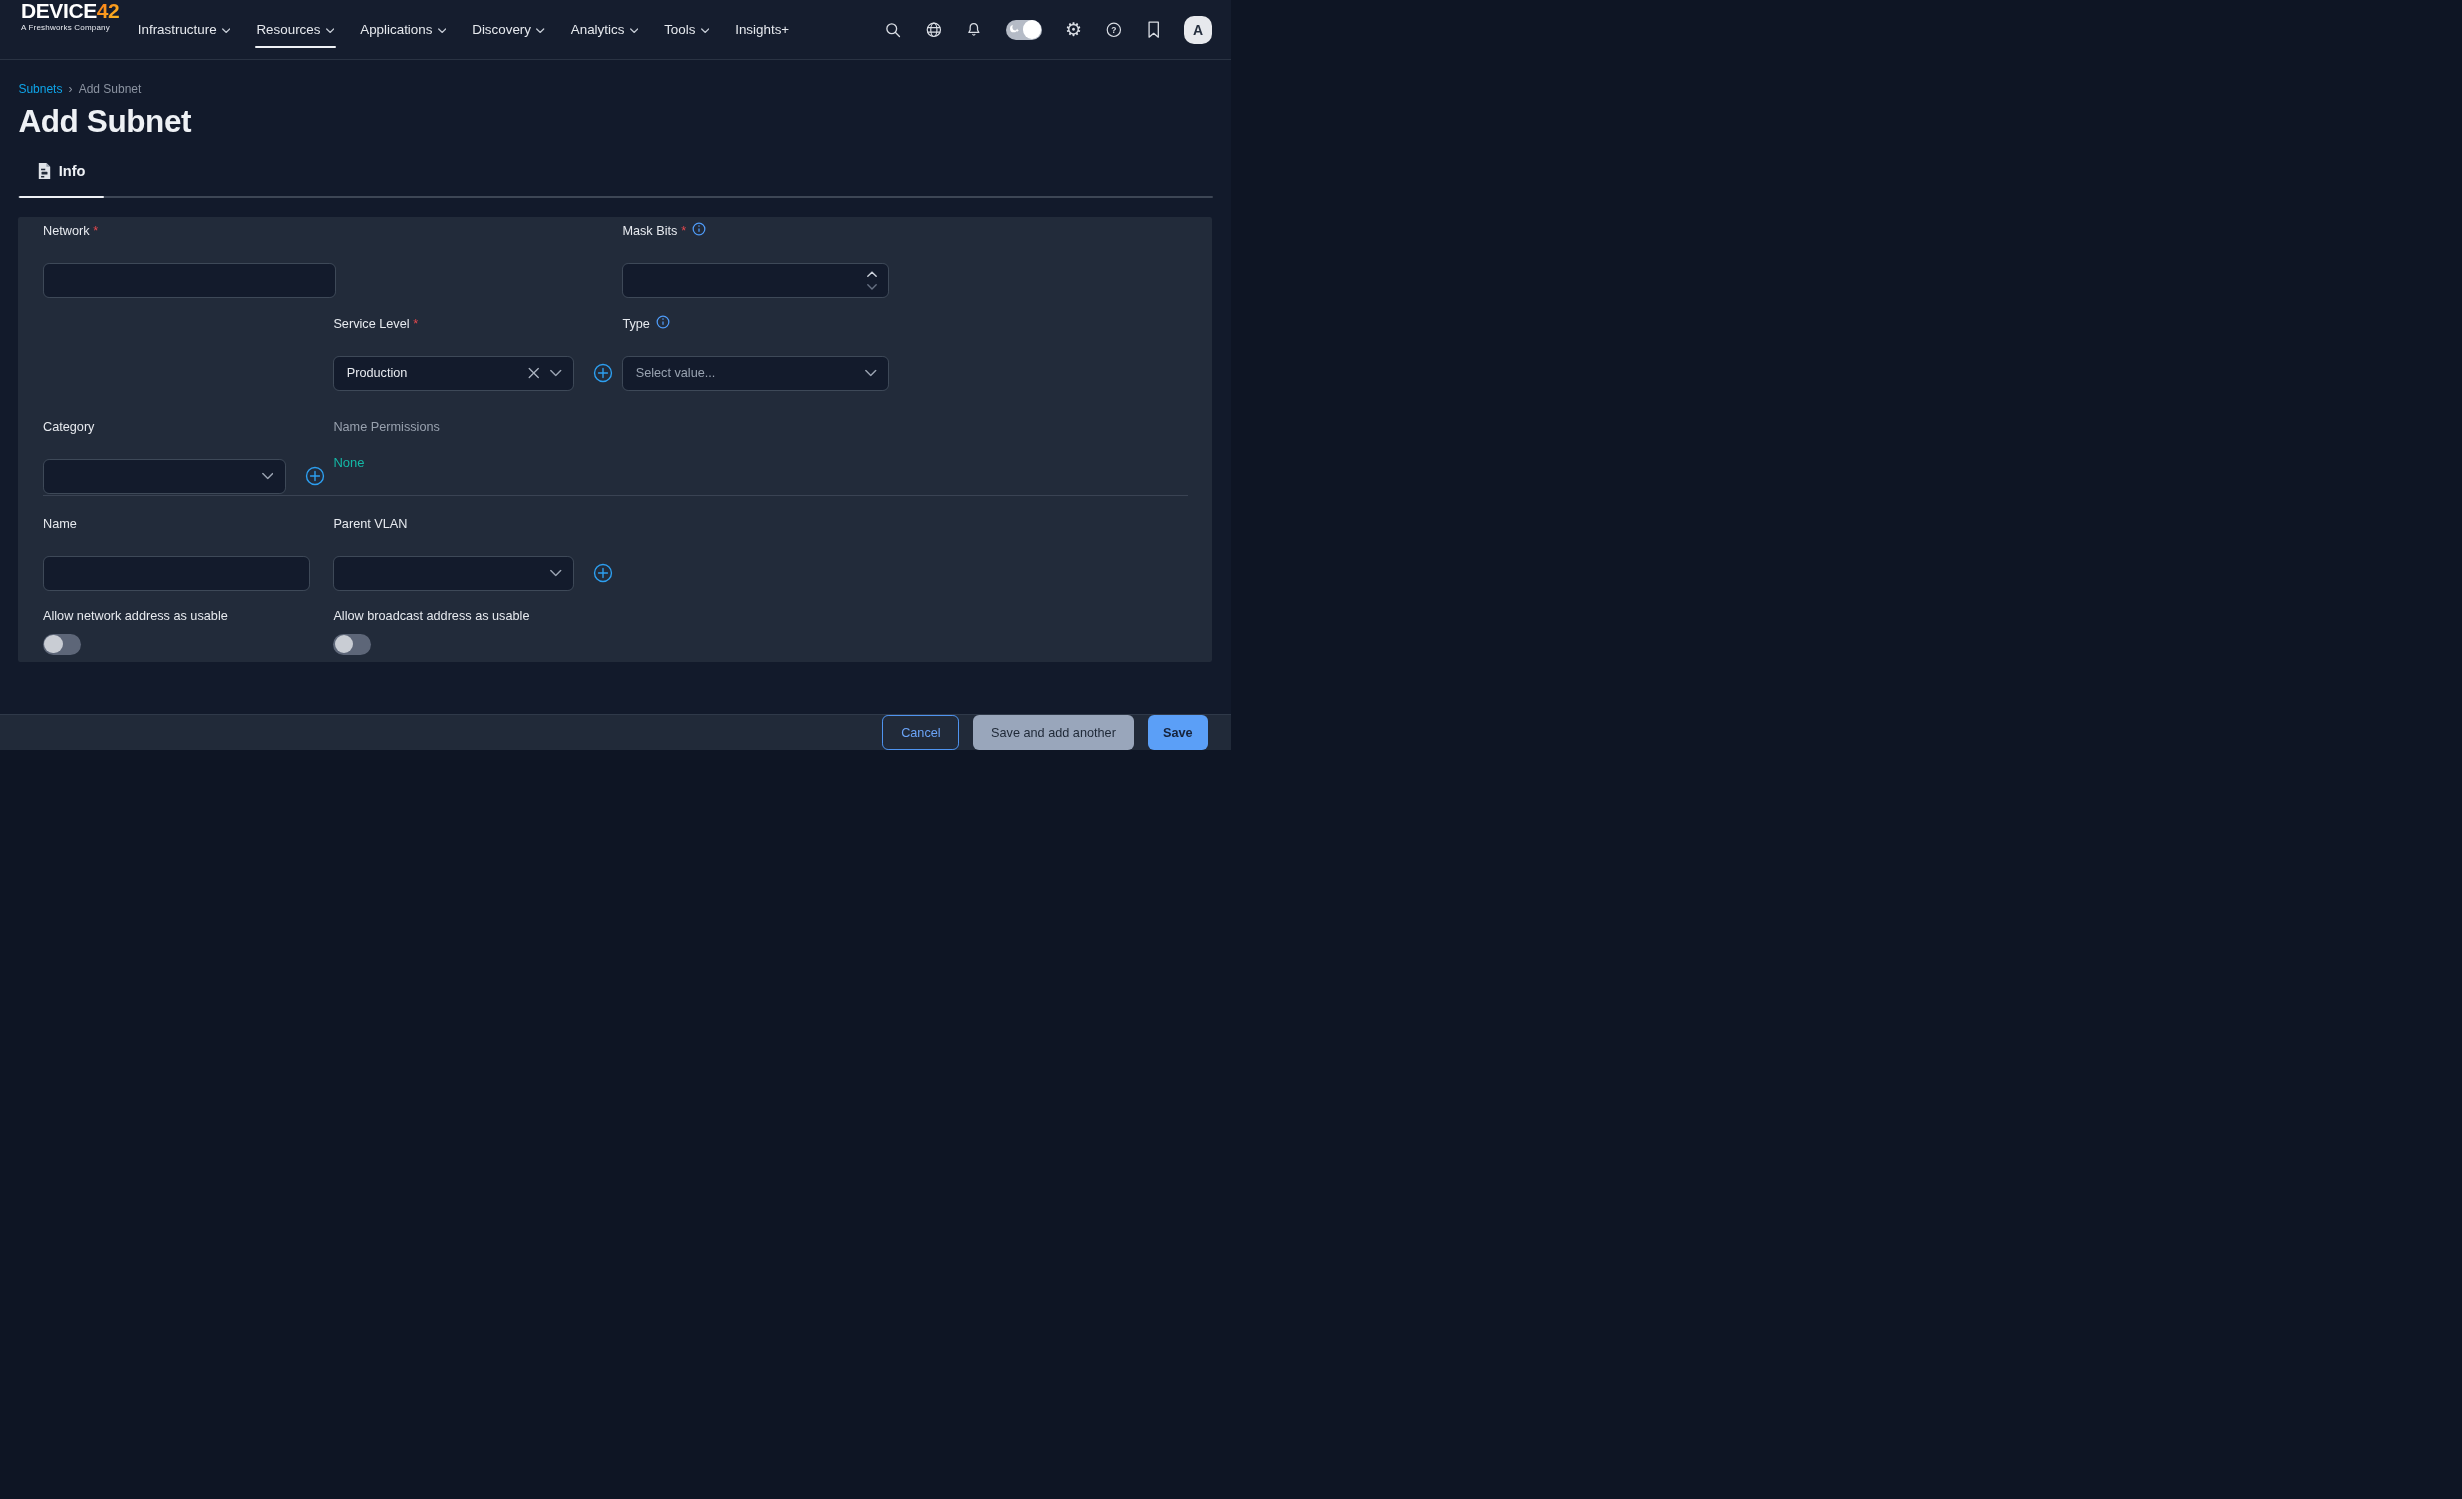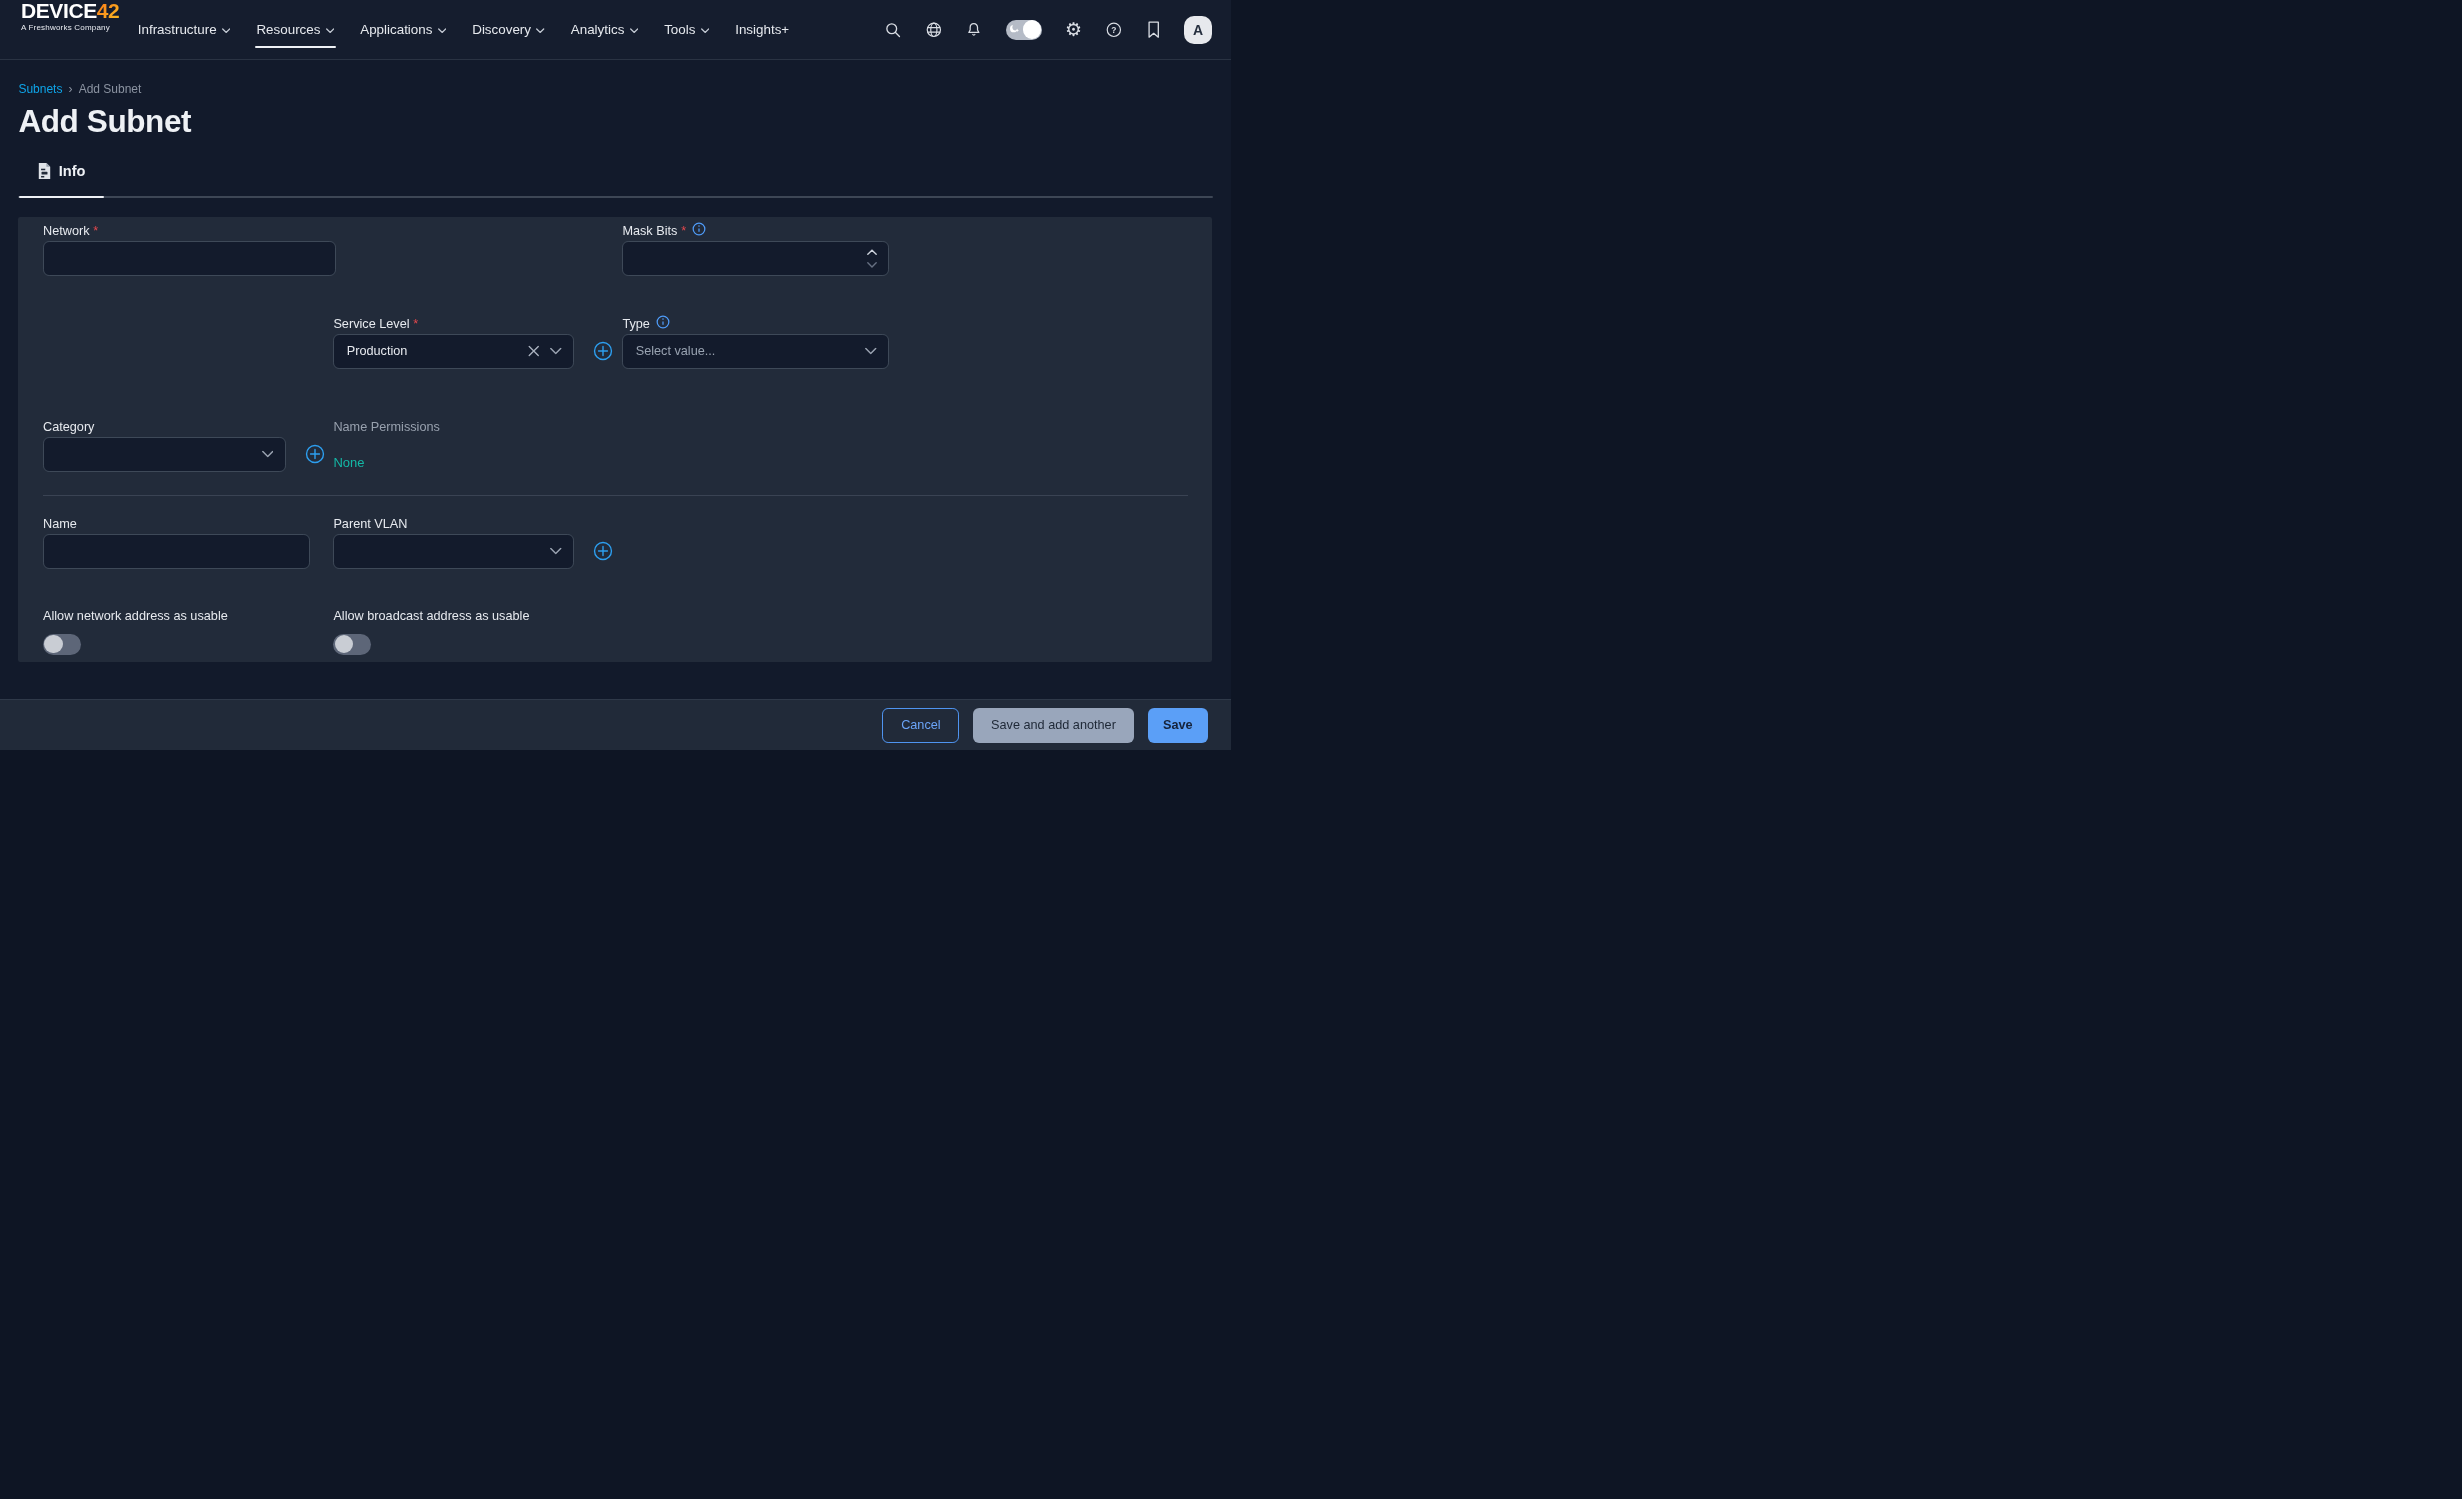--- a/index.html
+++ b/index.html
@@ -50,21 +50,21 @@
          justify-content:center; gap:7.7px; cursor:pointer; z-index:1; }
   .tab-label { font-size:14.6px; font-weight:600; color:#eef1f5; }
   .tab.active::after { content:""; position:absolute; left:0; right:0; bottom:0; height:2.7px; background:#eef1f5; border-radius:1.5px; z-index:2; }
 
   
   .panel { position:relative; margin-top:19px; width:1194px; height:445px; background:#222b3a; border-radius:2.3px; }
   .fgroup { position:absolute; }
   .flabel { display:flex; align-items:center; gap:6.1px; font-size:12.7px; color:#e7eaef; height:15.4px; }
   .flabel.muted { color:#98a1ae; }
   .req { color:#e5484d; font-size:12.7px; margin-left:-2.3px; }
-  .ctl-row { display:flex; align-items:center; gap:19px; margin-top:2px; }
+  .ctl-row { display:flex; align-items:center; gap:19px; margin-top:24px; }
 
   .tinput {
     width:100%; height:35px; background:#131b2c; border:0.8px solid #3e4958; border-radius:6.1px;
     color:#e7eaef; font-size:12.7px; padding:0 12.3px; outline:none; font-family:inherit;
   }
   .select {
     position:relative; height:35px; background:#131b2c; border:0.8px solid #3e4958; border-radius:6.1px;
     display:flex; align-items:center; padding:0 34px 0 12.3px; cursor:pointer; flex:none;
   }
   .select .sel-value { font-size:12.7px; color:#e7eaef; }
@@ -79,21 +79,21 @@
 
   .divider { position:absolute; left:24.6px; right:24.6px; top:278px; height:0.8px; background:#3a4353; }
 
   .gp-value { margin-top:20px; font-size:13px; color:#14b8a6; }
 
   .toggle { margin-top:10px; width:38px; height:21.5px; border-radius:10.8px; background:#5d6678; position:relative; cursor:pointer; }
   .toggle .knob { position:absolute; left:1.5px; top:1.5px; width:18.4px; height:18.4px; border-radius:50%; background:#c9cdd4; }
 
   
   .footer {
-    position:absolute; left:0; right:0; bottom:0; height:51px; background:#212a39; border-top:0.8px solid #2f3949;
+    position:absolute; left:0; right:0; bottom:0; height:36px; background:#212a39; border-top:0.8px solid #2f3949;
     display:flex; align-items:center; justify-content:flex-end; gap:14px; padding-right:23px;
   }
   .btn { height:35px; border-radius:6.1px; font-size:12.7px; font-family:inherit; cursor:pointer; border:none; padding:0 17.7px; }
   .btn-cancel { background:transparent; border:0.8px solid #4f94f0; color:#6ba4f8; }
   .btn-secondary { background:#99a6bb; color:#1e2836; }
   .btn-primary { background:#5b9ff7; color:#15223a; font-weight:600; padding:0 15.4px; }
 </style>
 </head>
 <body>
 

